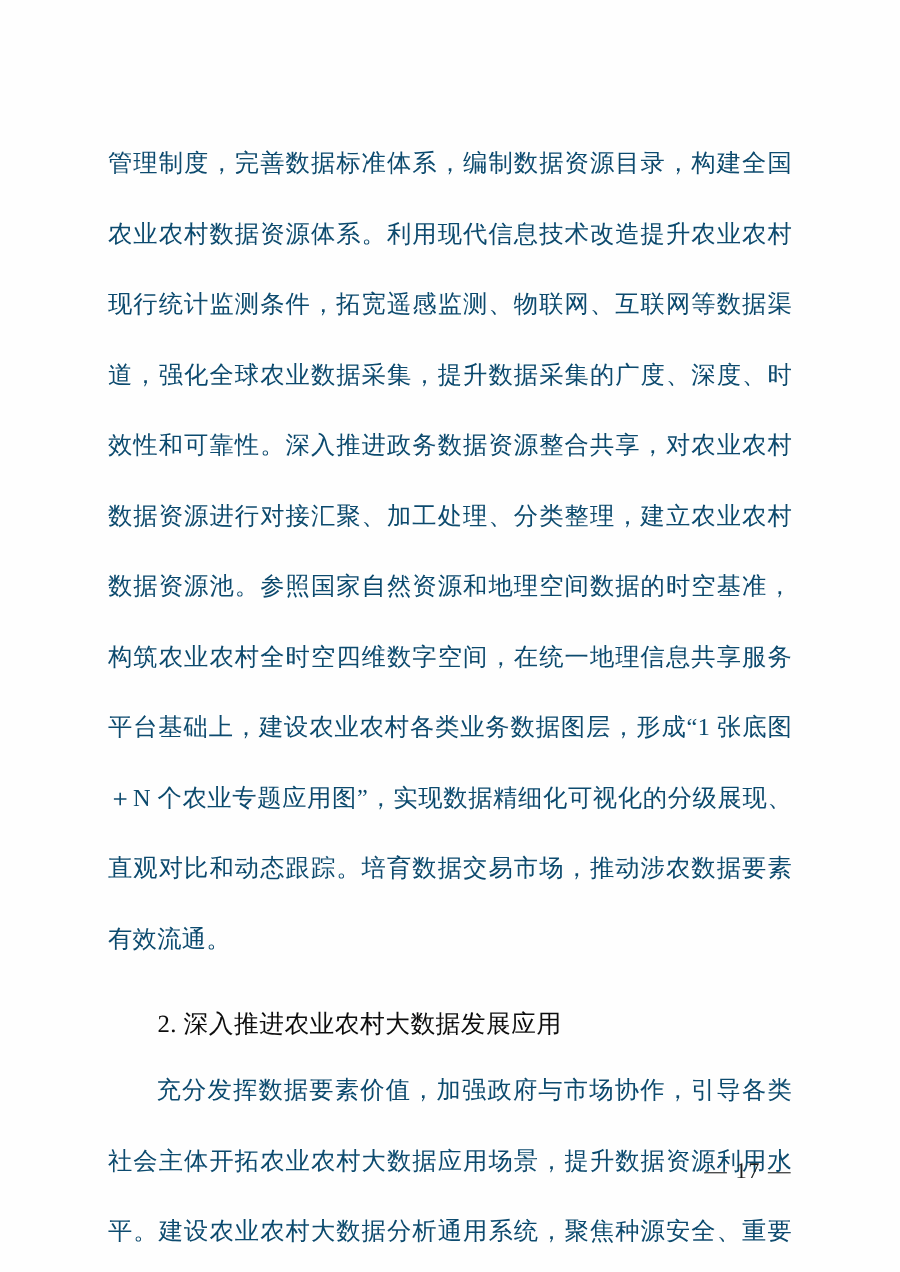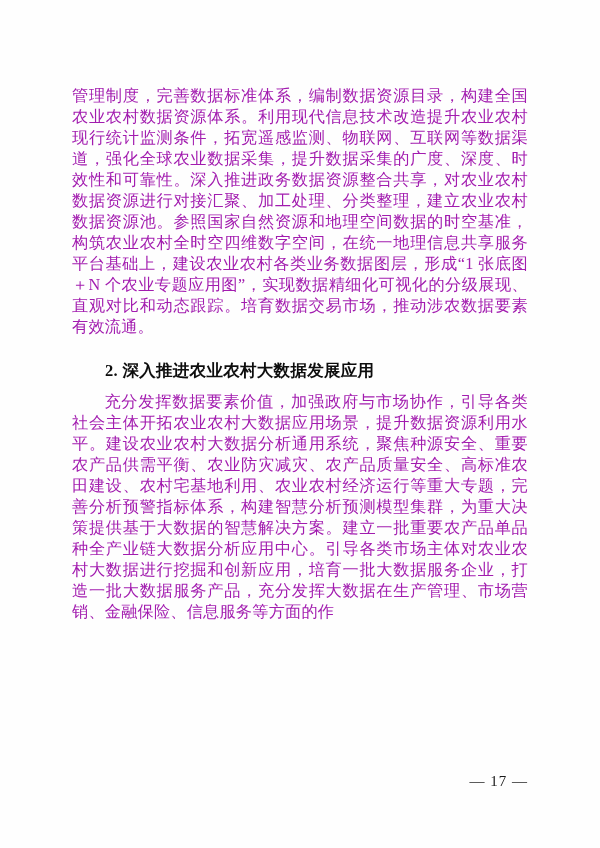--- a/index.html
+++ b/index.html
@@ -22,34 +22,34 @@
     box-sizing: border-box;
   }
   .content {
     position: absolute;
     left: 72px;
     top: 86px;
     width: 456px;
   }
   .para {
     font-size: 16.2px;
-    line-height: 21px;
+    line-height: 47px;
     text-align: justify;
     text-justify: inter-ideograph;
     letter-spacing: 0.2px;
     margin: 0;
-    color: #a21caf;
+    color: #0c4a6e;
   }
   .para.indent {
     text-indent: 2em;
   }
   .heading {
     font-size: 16.5px;
     line-height: 33.5px;
-    font-weight: bold;
+    font-weight: normal;
     margin: 10px 0 4px 0;
     text-indent: 2em;
     letter-spacing: 0.3px;
     color: #0d0d0d;
   }
   .gap-small {
     height: 6px;
   }
   .page-number {
     position: absolute;

